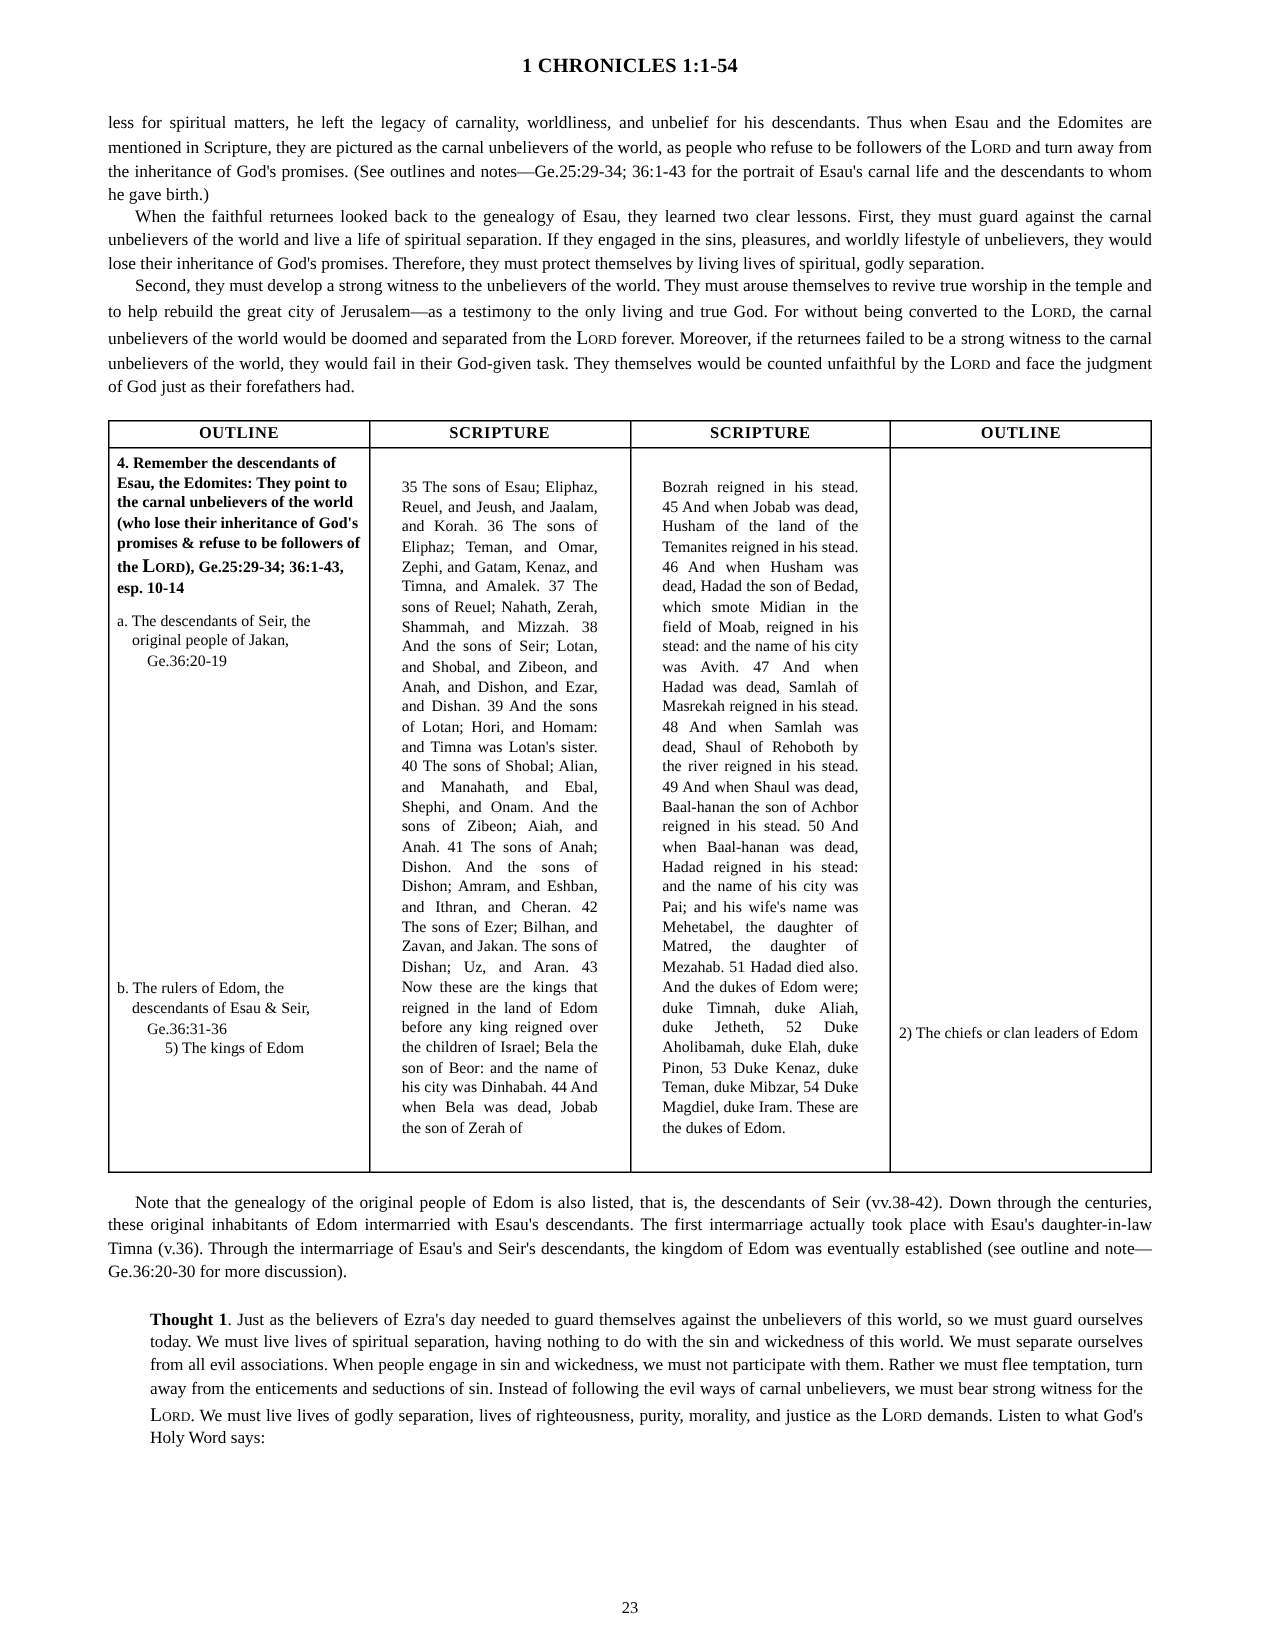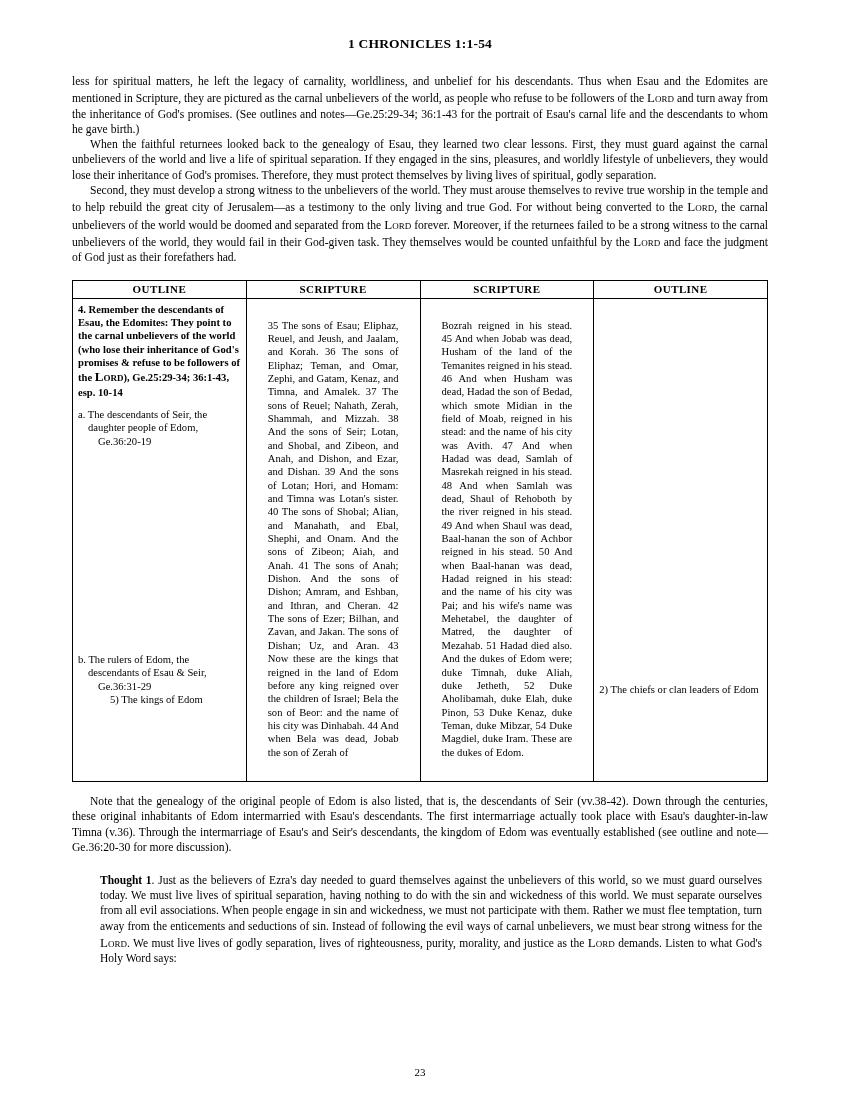--- a/index.html
+++ b/index.html
@@ -129,26 +129,26 @@
           <th>SCRIPTURE</th>
           <th>SCRIPTURE</th>
           <th>OUTLINE</th>
         </tr>
       </thead>
       <tbody>
         <tr>
           <td class="col-outline-left">
             <div class="ol-head">4. Remember the descendants of Esau, the Edomites: They point to the carnal unbelievers of the world (who lose their inheritance of God's promises &amp; refuse to be followers of the <span class="sc">Lord</span>), Ge.25:29-34; 36:1-43, esp. 10-14</div>
             <div class="ol-sub">
-              <span>a. The descendants of Seir, the daughter people of Edom,</span>
+              <span>a. The descendants of Seir, the original people of Jakan,</span>
               <span class="ref">Ge.36:20-19</span>
             </div>
             <div class="ol-sub" style="margin-top:205px;">
               <span>b. The rulers of Edom, the descendants of Esau &amp; Seir,</span>
-              <span class="ref">Ge.36:31-29</span>
+              <span class="ref">Ge.36:31-36</span>
               <span class="ol-sub2">5) The kings of Edom</span>
             </div>
           </td>
           <td class="col-scripture">
             <div class="scr-p">35 The sons of Esau; Eliphaz, Reuel, and Jeush, and Jaalam, and Korah. 36 The sons of Eliphaz; Teman, and Omar, Zephi, and Gatam, Kenaz, and Timna, and Amalek. 37 The sons of Reuel; Nahath, Zerah, Shammah, and Mizzah. 38 And the sons of Seir; Lotan, and Shobal, and Zibeon, and Anah, and Dishon, and Ezar, and Dishan. 39 And the sons of Lotan; Hori, and Homam: and Timna was Lotan's sister. 40 The sons of Shobal; Alian, and Manahath, and Ebal, Shephi, and Onam. And the sons of Zibeon; Aiah, and Anah. 41 The sons of Anah; Dishon. And the sons of Dishon; Amram, and Eshban, and Ithran, and Cheran. 42 The sons of Ezer; Bilhan, and Zavan, and Jakan. The sons of Dishan; Uz, and Aran. 43 Now these are the kings that reigned in the land of Edom before any king reigned over the children of Israel; Bela the son of Beor: and the name of his city was Dinhabah. 44 And when Bela was dead, Jobab the son of Zerah of</div>
           </td>
           <td class="col-scripture">
             <div class="scr-p">Bozrah reigned in his stead. 45 And when Jobab was dead, Husham of the land of the Temanites reigned in his stead. 46 And when Husham was dead, Hadad the son of Bedad, which smote Midian in the field of Moab, reigned in his stead: and the name of his city was Avith. 47 And when Hadad was dead, Samlah of Masrekah reigned in his stead. 48 And when Samlah was dead, Shaul of Rehoboth by the river reigned in his stead. 49 And when Shaul was dead, Baal-hanan the son of Achbor reigned in his stead. 50 And when Baal-hanan was dead, Hadad reigned in his stead: and the name of his city was Pai; and his wife's name was Mehetabel, the daughter of Matred, the daughter of Mezahab. 51 Hadad died also. And the dukes of Edom were; duke Timnah, duke Aliah, duke Jetheth, 52 Duke Aholibamah, duke Elah, duke Pinon, 53 Duke Kenaz, duke Teman, duke Mibzar, 54 Duke Magdiel, duke Iram. These are the dukes of Edom.</div>
           </td>
           <td class="col-outline-right">

